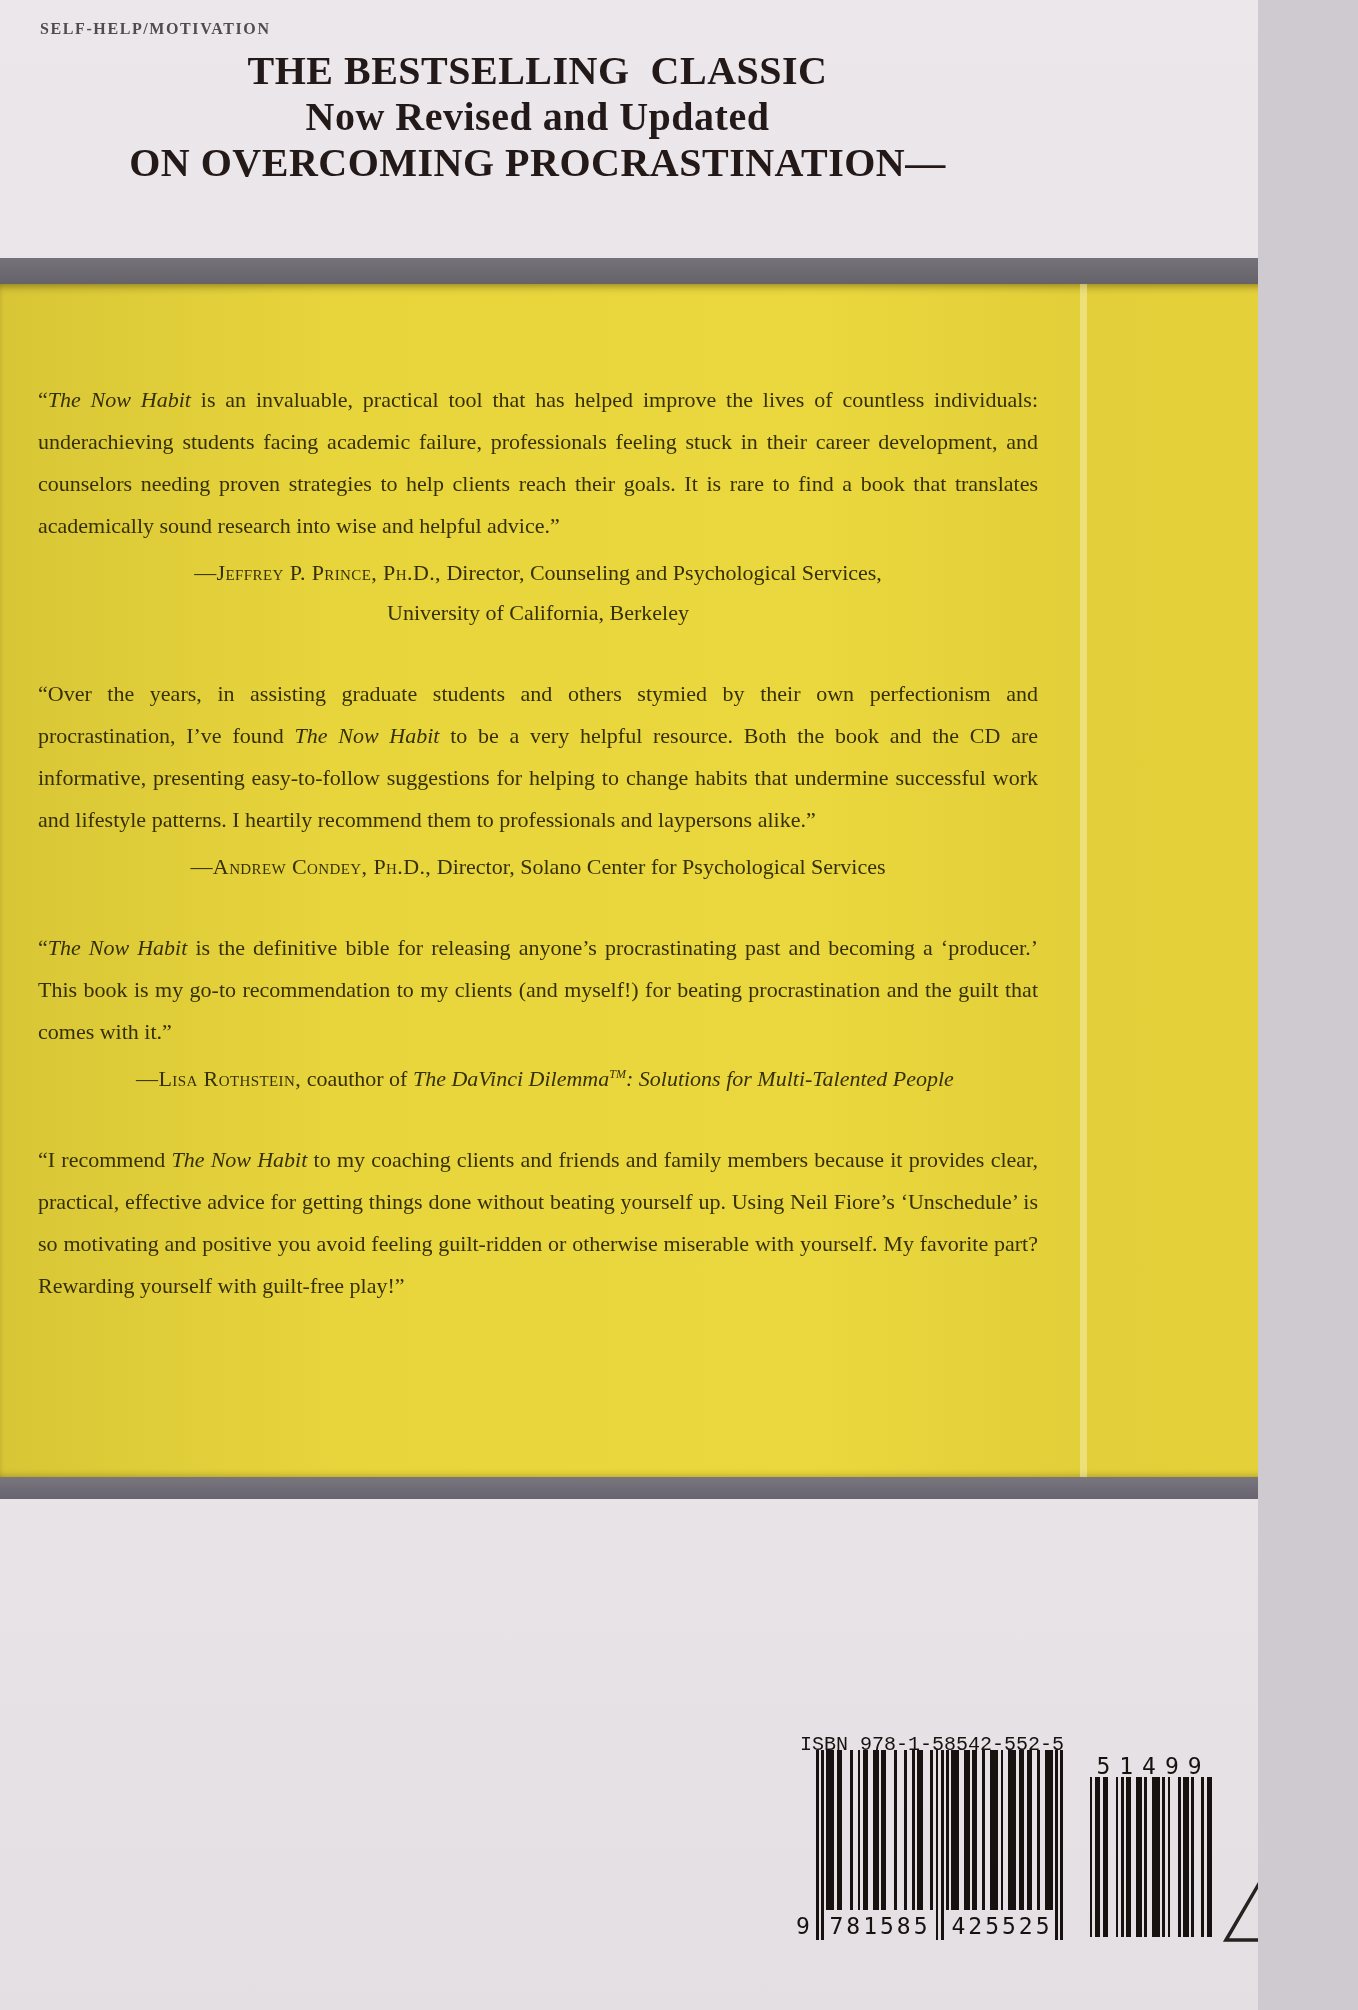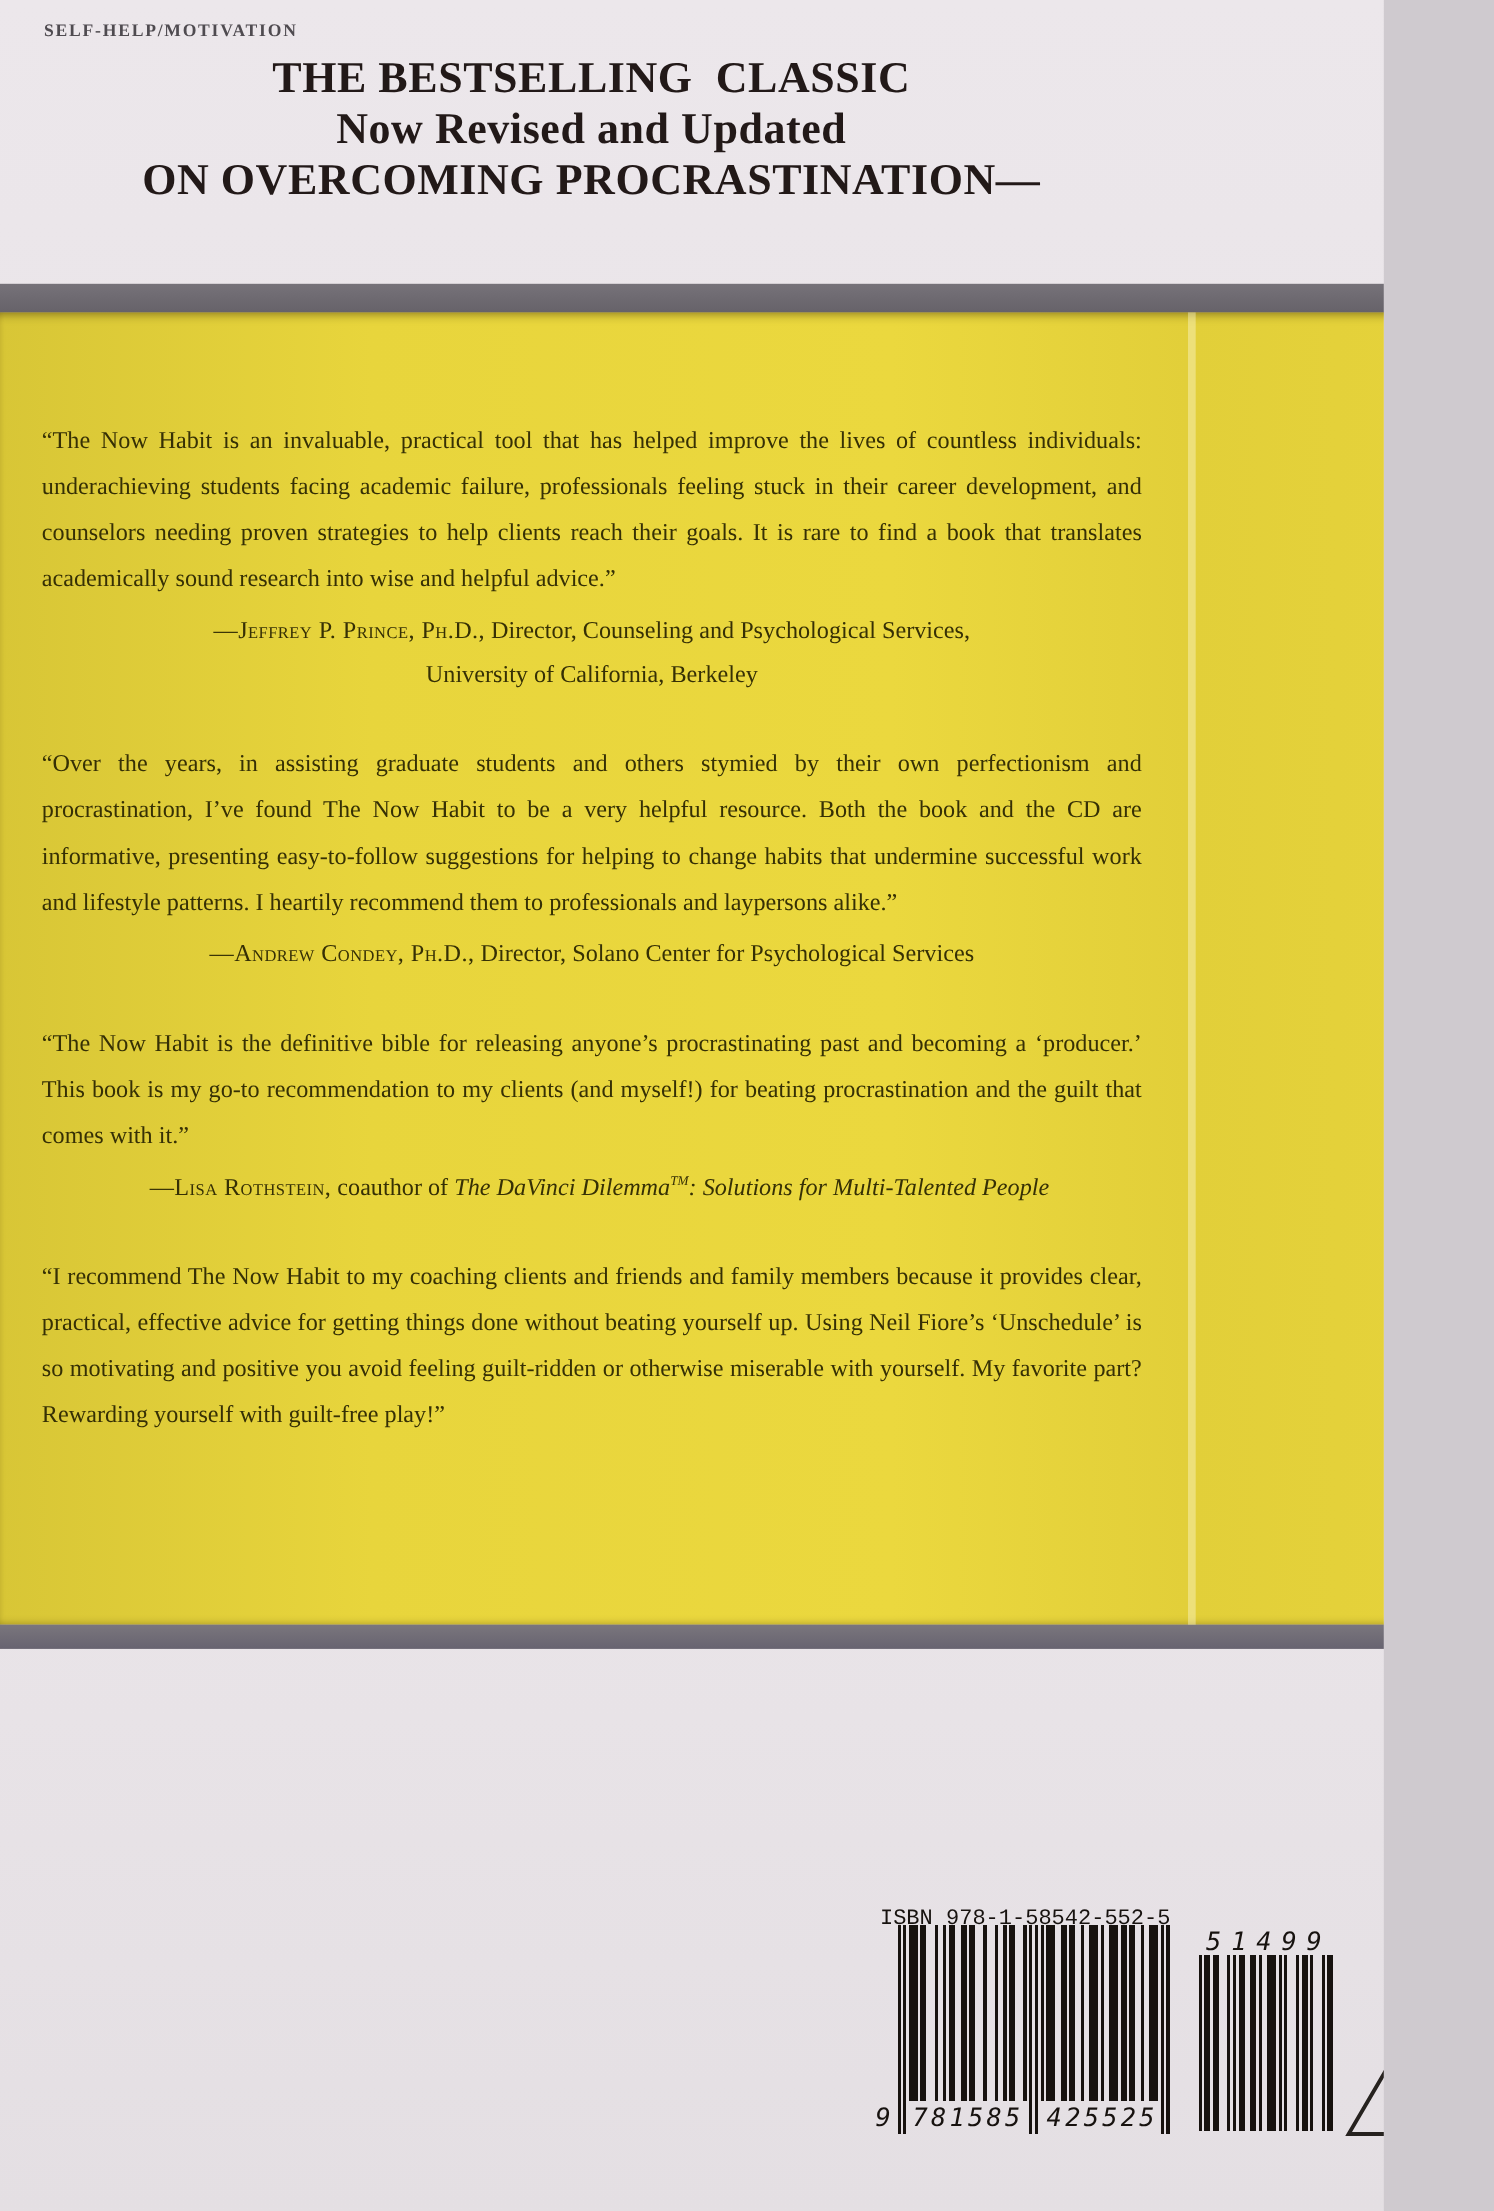--- a/index.html
+++ b/index.html
@@ -30,21 +30,21 @@
   .yellow-panel{
     position:absolute;top:284px;left:0;width:1350px;height:1193px;
     background:linear-gradient(90deg,#d8c636 0%,#e8d53c 25%,#ebd83e 60%,#e2cf39 80%,#e6d33b 100%);
     box-shadow:inset 0 7px 9px -5px rgba(70,55,10,.55), inset 0 -5px 7px -4px rgba(70,55,10,.35);
   }
   .quotes{position:absolute;top:95px;left:38px;width:1000px;color:#363005;}
   .q{
     margin:0 0 6px 0;
     font-size:22px;line-height:42px;text-align:justify;
   }
-  .q .ttl{}
+  .q .ttl{font-style:italic;}
   .attr{margin:0 0 40px 0;font-size:22px;line-height:40px;}
   .attr .sc{font-variant:small-caps;letter-spacing:.4px;}
   .attr .it{font-style:italic;}
   .attr-right{text-align:center;}
   .attr-left{text-align:center;padding-left:14px;}
   .attr-pullup{text-align:right;margin-top:-42px;line-height:42px;}
   .tm{font-size:12px;font-style:italic;vertical-align:super;line-height:0;}
   
   .edge-highlight{
     position:absolute;top:284px;left:1080px;width:7px;height:1193px;
@@ -62,21 +62,21 @@
   .barcode-wrap{position:absolute;top:1733px;left:796px;width:430px;height:215px;color:#17120f;}
   .isbn-label{
     position:absolute;top:0;left:2px;width:268px;text-align:center;
     font-family:Liberation Mono, monospace;font-size:20px;letter-spacing:0px;
     white-space:nowrap;
   }
   .ean-svg{position:absolute;top:17px;left:0;}
   .supp-svg{position:absolute;top:44px;left:291px;}
   .digits{
     position:absolute;font-family:"DejaVu Sans Mono", monospace;
-    font-size:23px;color:#17120f;white-space:nowrap;font-style:italic;
+    font-size:23px;color:#17120f;white-space:nowrap;
   }
   .d-first{top:180px;left:0px;}
   .d-g1{top:180px;left:28px;width:112px;text-align:center;letter-spacing:3px;}
   .d-g2{top:180px;left:150px;width:112px;text-align:center;letter-spacing:3px;}
   .d-price{top:20px;left:291px;width:127px;text-align:center;letter-spacing:9px;padding-left:6px;box-sizing:border-box;}
   .logo-triangle{position:absolute;top:1878px;left:1222px;}
 </style>
 </head>
 <body>
 

